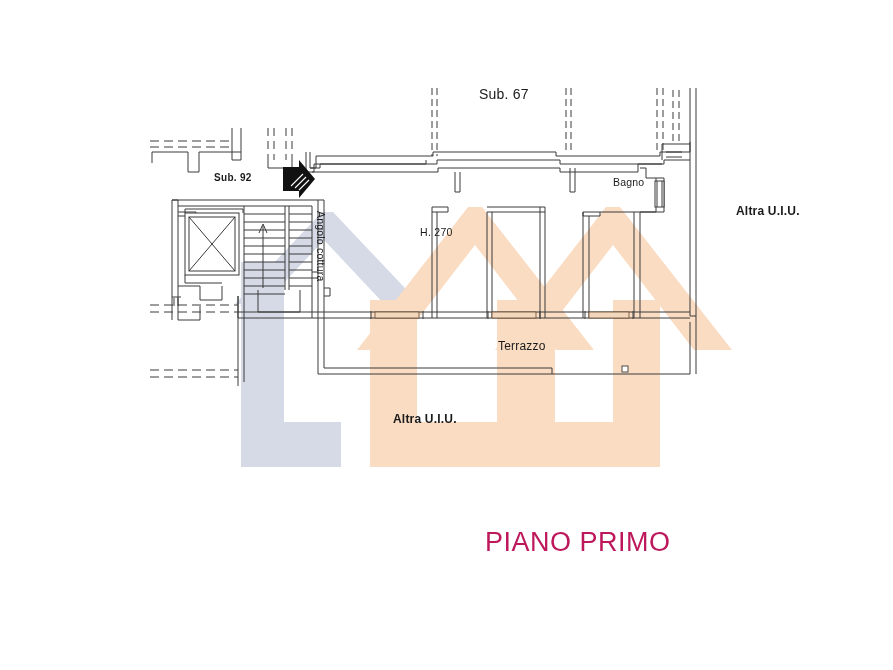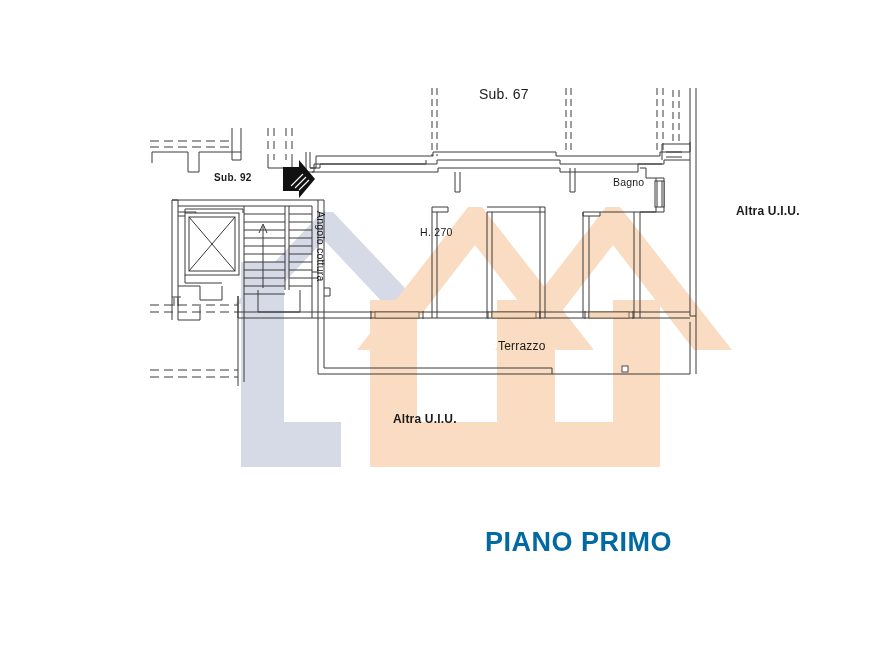--- a/index.html
+++ b/index.html
@@ -81,22 +81,21 @@
     left: 327px; top: 211px;
     font-size: 10.5px;
     letter-spacing: 0.2px;
     transform: rotate(90deg);
     transform-origin: 0 0;
   }
   .lbl-title {
     left: 485px; top: 527px;
     font-size: 27px;
     letter-spacing: 0.5px;
-    color: #0369a1;
-    font-weight: bold;
+    color: #be185d;
   }
 </style>
 </head>
 <body>
 
 <div id="plan-root">
 
   <svg id="plan-svg" viewBox="0 0 893 670">
 
     <g opacity="1">

